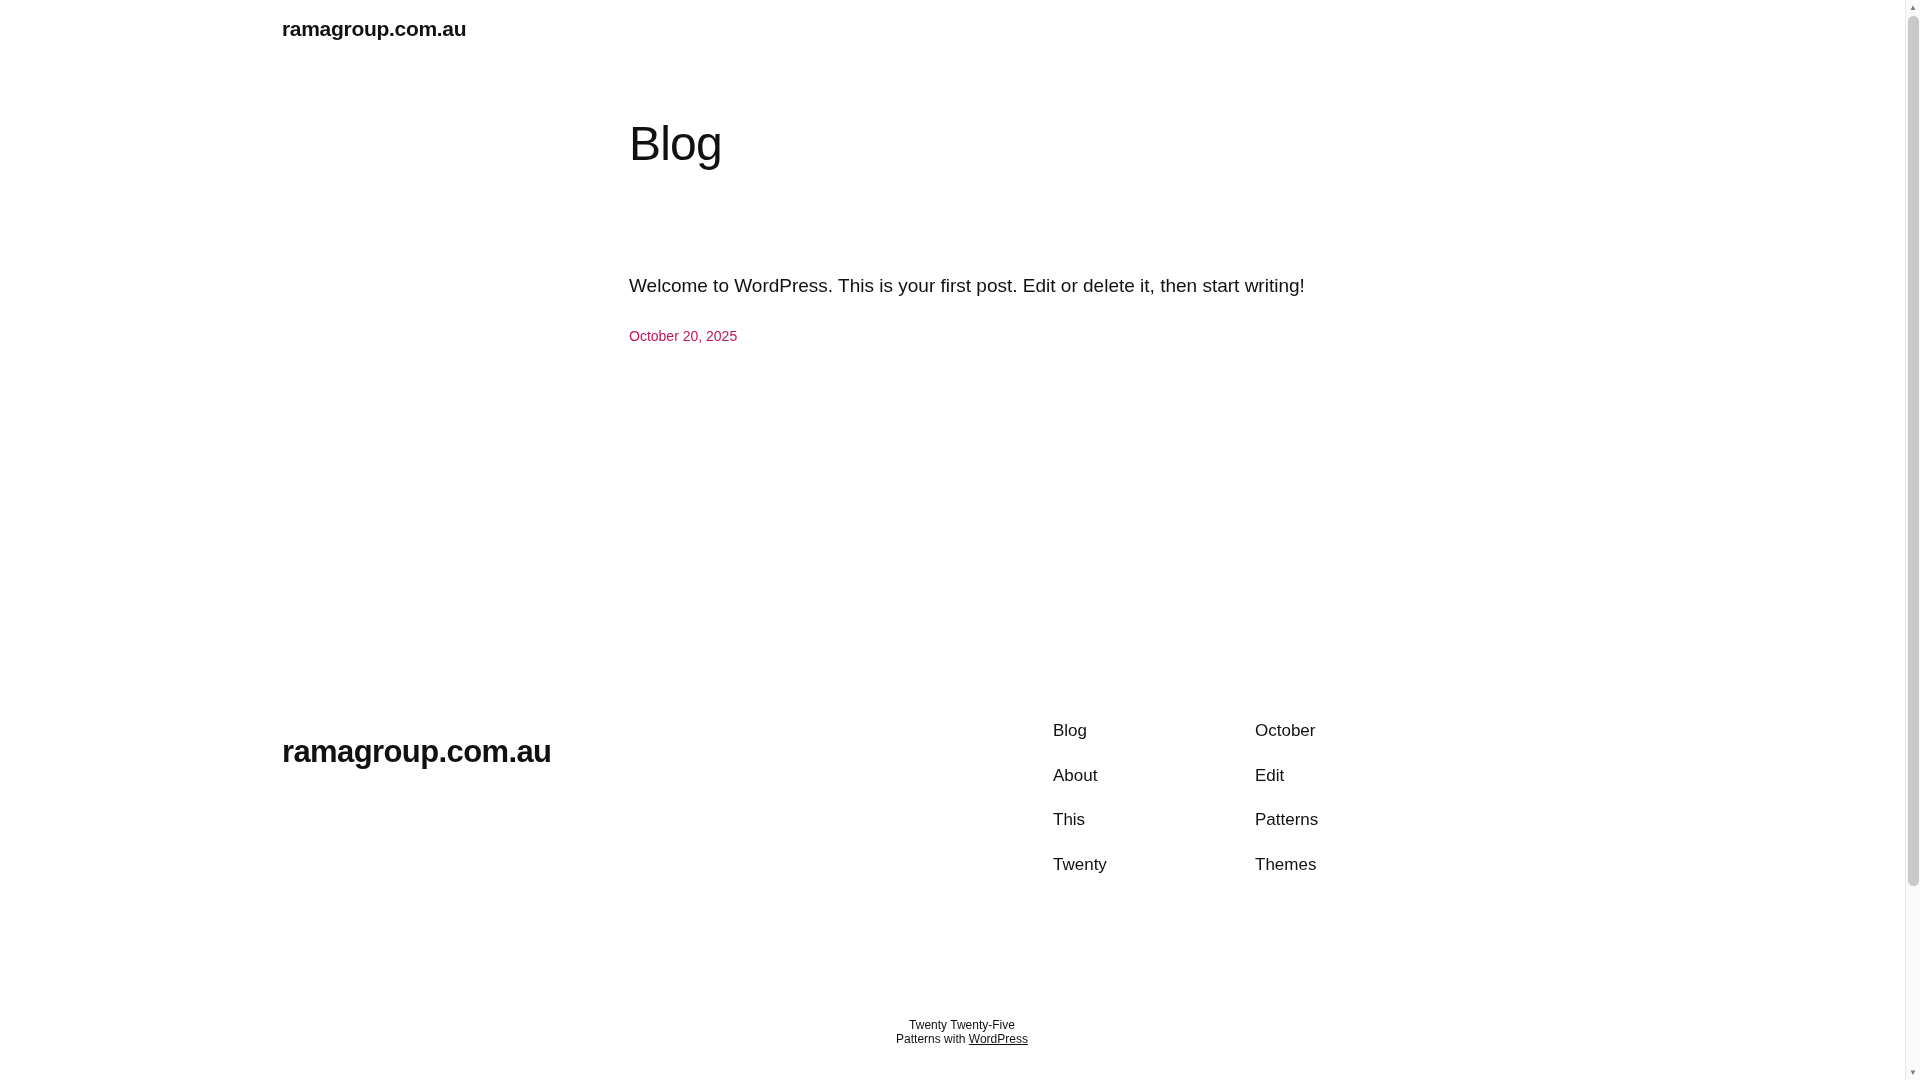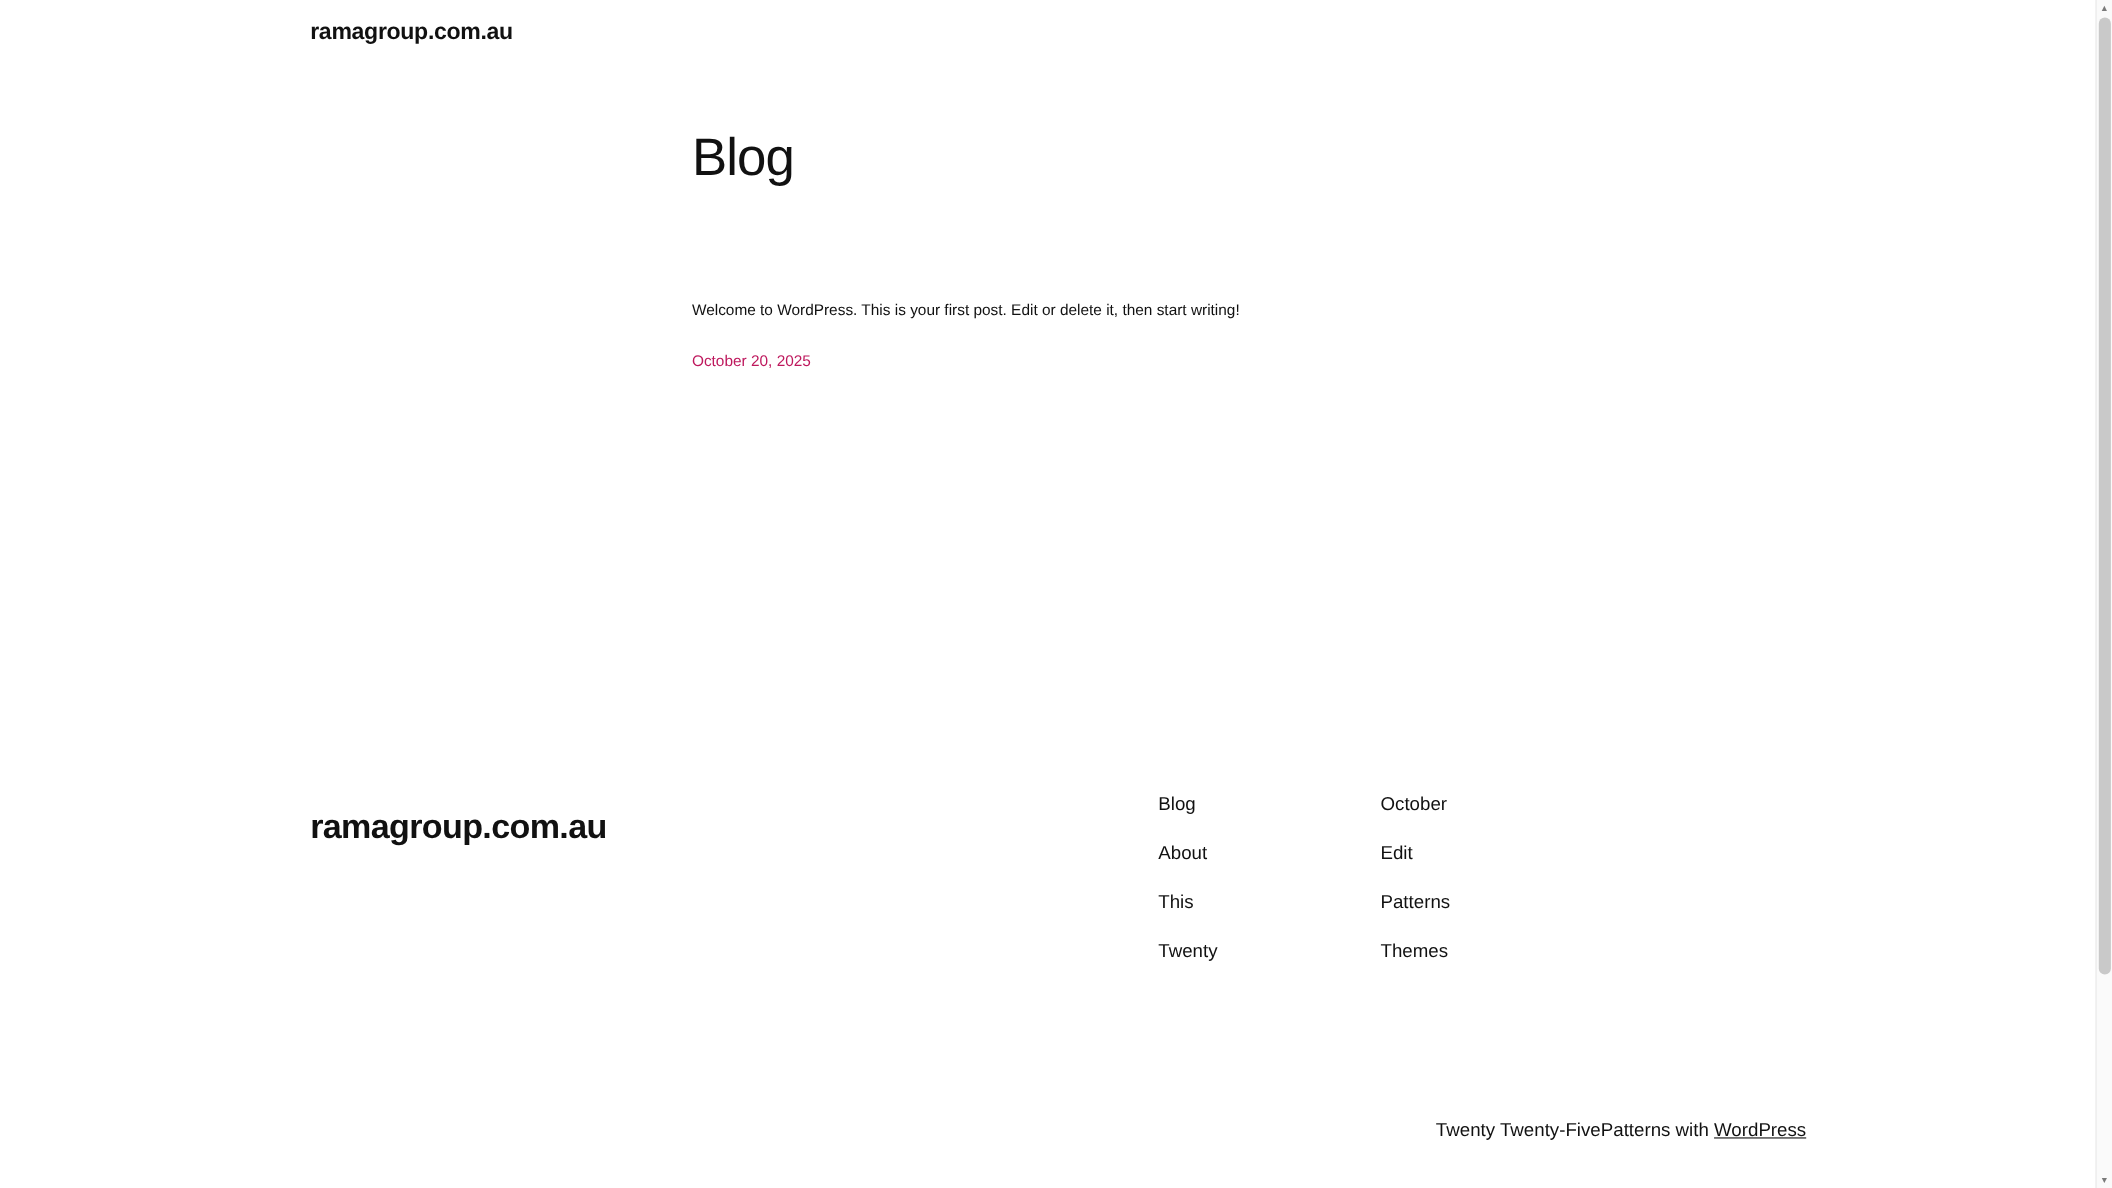--- a/index.html
+++ b/index.html
@@ -62,21 +62,21 @@
     letter-spacing: -0.3px;
     margin: 0;
     color: #111111;
   }
   .post-title a {
     color: inherit;
     text-decoration: none;
   }
   .post-excerpt {
     margin: 22px 0 0 0;
-    font-size: 14px;
+    font-size: 19px;
     line-height: 1.55;
     color: #111111;
   }
   .post-date {
     margin: 27px 0 0 0;
     font-size: 14px;
     line-height: 1.4;
     color: #be185d;
   }
 
@@ -119,22 +119,23 @@
 
   
   .footer-bottom {
     position: absolute;
     top: 1018px;
     left: 282px;
     width: 1360px;
     display: flex;
     align-items: center;
     justify-content: flex-end;
-    font-size: 17px;
-    color: #111111;
+    font-size: 12px;
+    color: #111111;
+    flex-direction: column;
   }
   .credit a {
     color: #111111;
   }
 
   
   .scrollbar {
     position: absolute;
     top: 0;
     right: 0;

